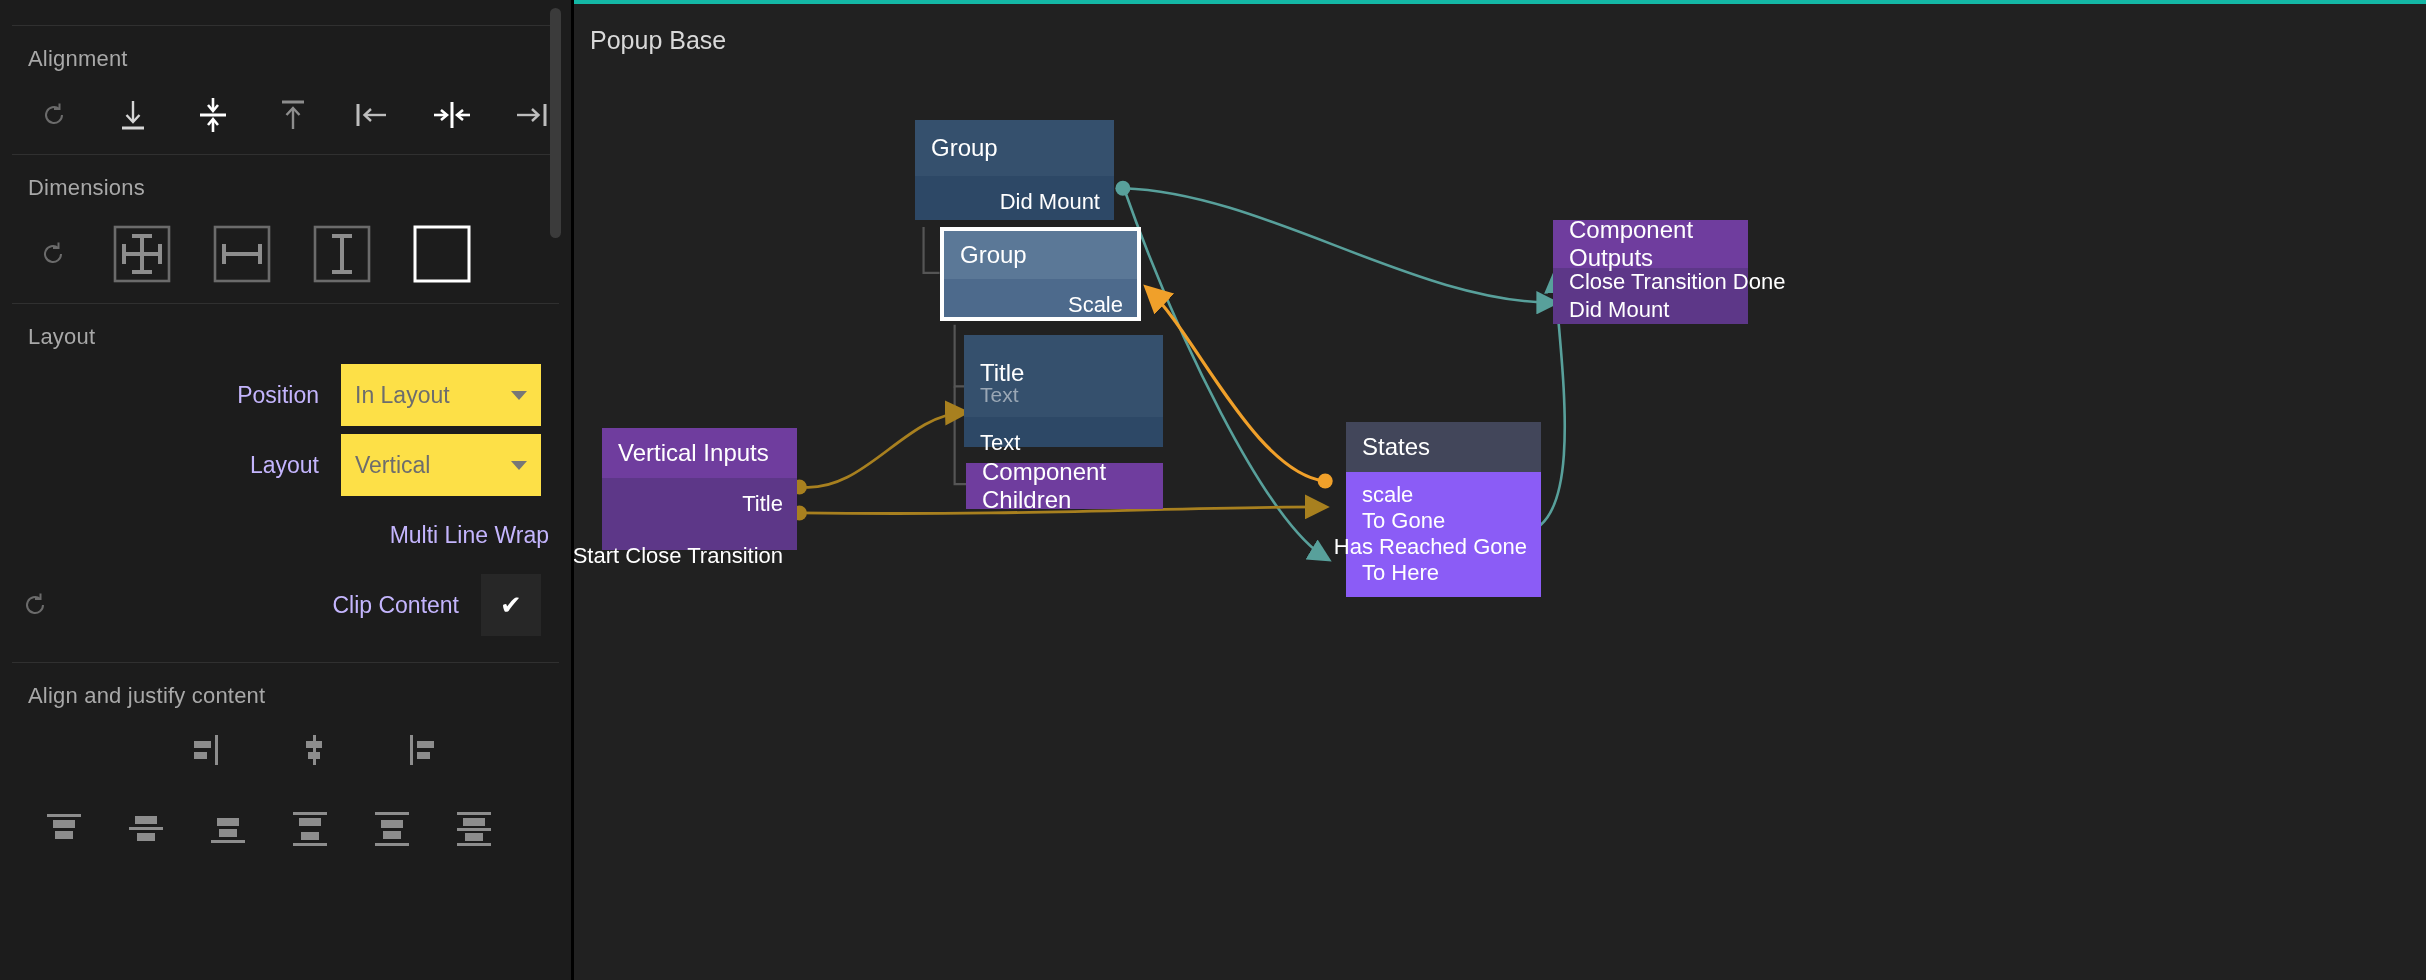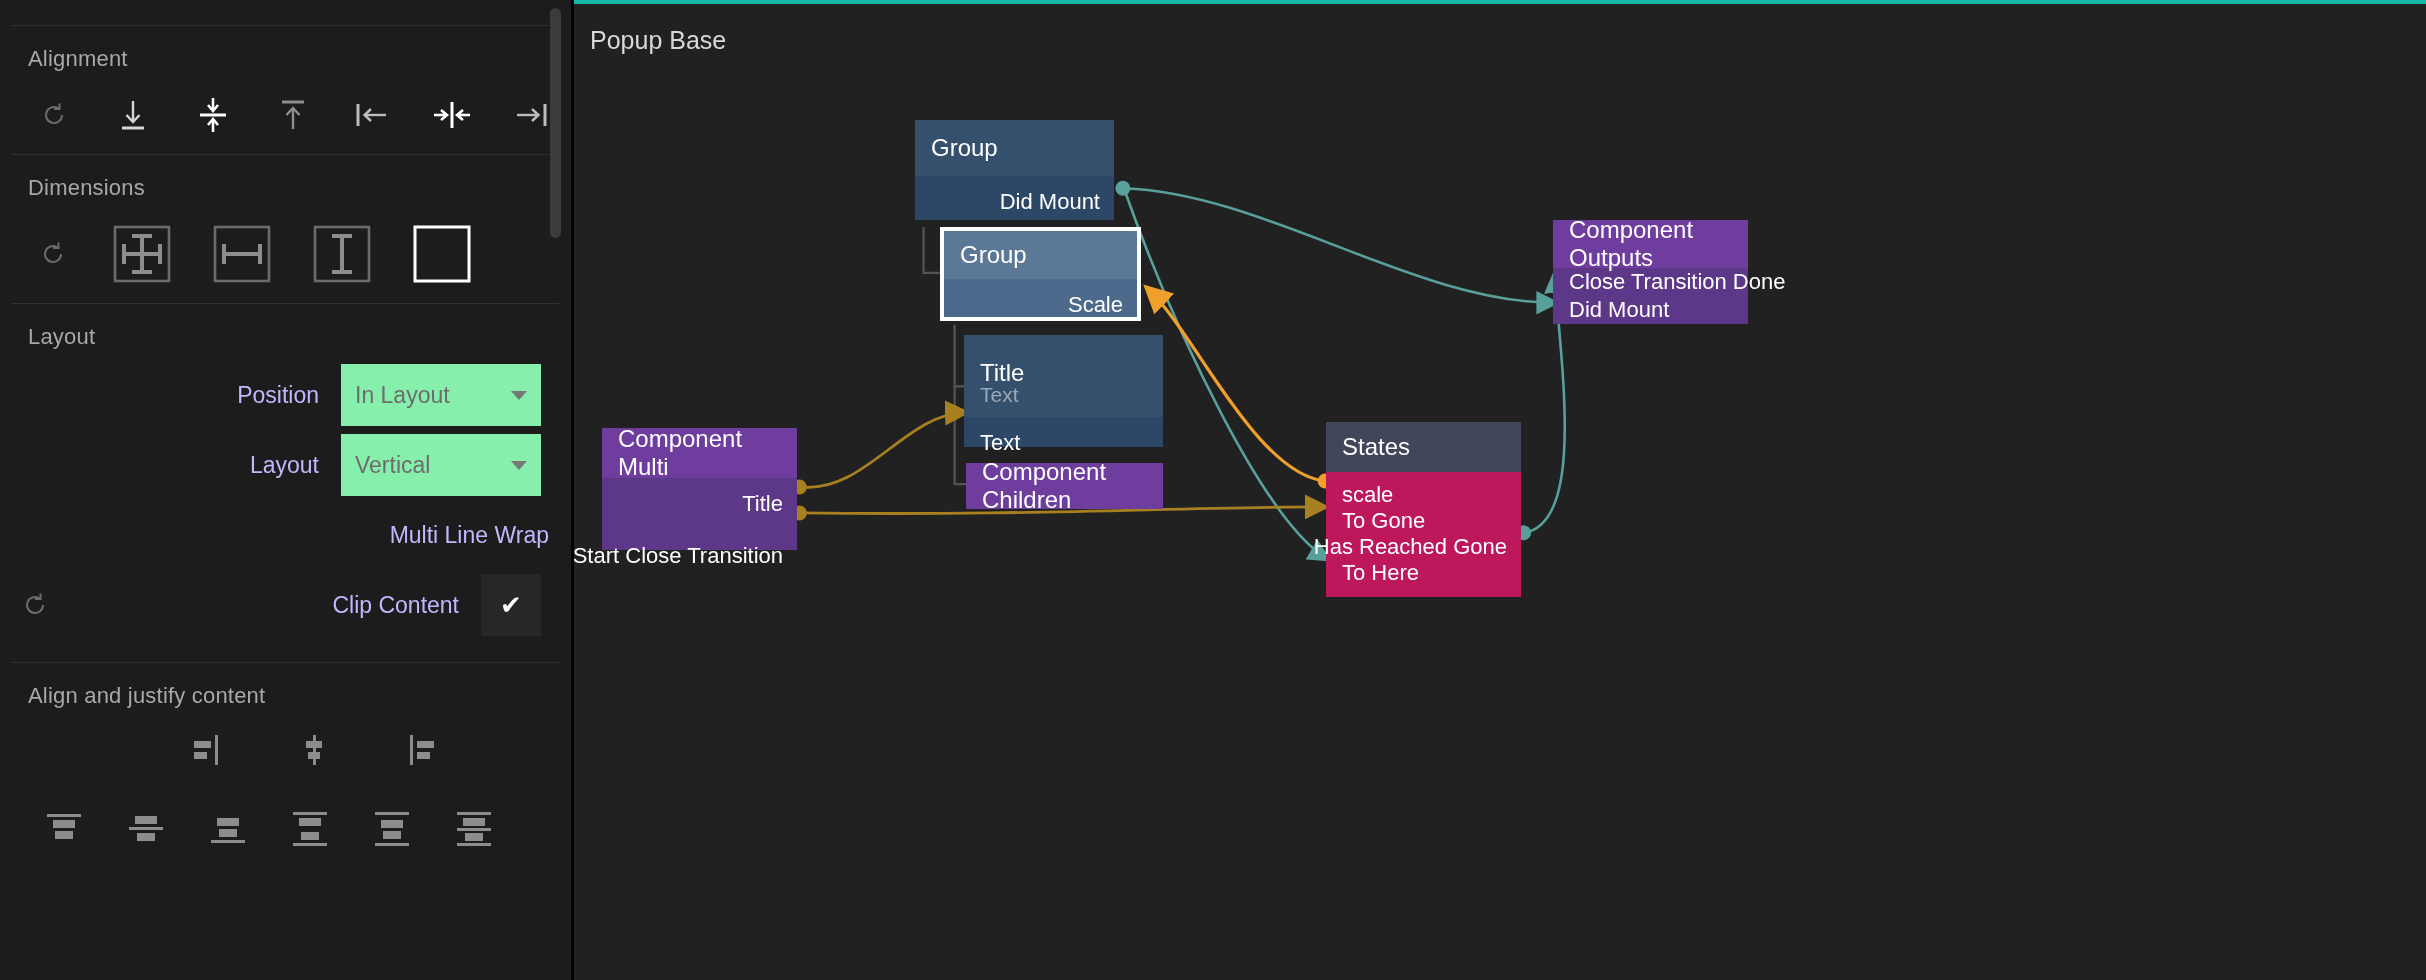--- a/index.html
+++ b/index.html
@@ -42,21 +42,21 @@
 
   
   .props { padding: 6px 0 22px 0; }
   .prop-row { display: flex; align-items: center; height: 70px; }
   .prop-reset { width: 70px; display: flex; align-items: center; justify-content: center; }
   .prop-label {
     flex: 1; text-align: right; color: #c4b5fd; font-size: 23px;
     padding-right: 22px; white-space: nowrap;
   }
   .prop-field {
-    width: 200px; height: 62px; background: #86efac;
+    width: 200px; height: 62px; background: #fde047;
     display: flex; align-items: center; padding: 0 14px;
     color: #6d6d6d; font-size: 23px; margin-right: 30px;
   }
   .prop-field .val { flex: 1; }
   .prop-check {
     width: 60px; height: 62px; background: #272727;
     display: flex; align-items: center; justify-content: center;
     color: #fff; font-size: 26px; margin-right: 30px;
   }
   .caret { width: 0; height: 0; border-left: 8px solid transparent; border-right: 8px solid transparent; border-top: 9px solid #777; }
@@ -119,21 +119,21 @@
   
   #node-children { left: 392px; top: 459px; width: 197px; height: 46px; background: #6f3d9e; }
   #node-children .node-head { height: 46px; }
 
   
   #node-inputs { left: 28px; top: 424px; width: 195px; height: 122px; background: #5d3788; }
   #node-inputs .node-head { height: 50px; background: #6f3d9e; }
   #node-inputs .node-body { height: 72px; }
 
   
-  #node-states { left: 752px; top: 418px; width: 195px; height: 175px; background: #be185d; }
+  #node-states { left: 772px; top: 418px; width: 195px; height: 175px; background: #8b5cf6; }
   #node-states .node-head { height: 50px; background: #42465a; }
   #node-states .node-body { height: 125px; }
   #node-states .port-row { height: 26px; }
   #node-states .port-row.spaced { margin-top: 10px; }
 
   
   #node-outputs { left: 979px; top: 216px; width: 195px; height: 104px; background: #5d3788; }
   #node-outputs .node-head { height: 48px; background: #6f3d9e; }
   #node-outputs .node-body { height: 56px; border-radius: 25px; }
   #node-outputs .port-row { height: 28px; }
@@ -465,21 +465,21 @@
           <span class="port-label">Text</span>
         </div>
       </div>
     </div>
 
     <div class="node" id="node-children">
       <div class="node-head">Component Children</div>
     </div>
 
     <div class="node" id="node-inputs">
-      <div class="node-head">Component Multi</div>
+      <div class="node-head">Vertical Inputs</div>
       <div class="node-body">
         <div class="port-row out">
           <span class="port-label">Title</span>
         </div>
         <div class="port-row out">
           <span class="port-label">Start Close Transition</span>
         </div>
       </div>
     </div>
 

